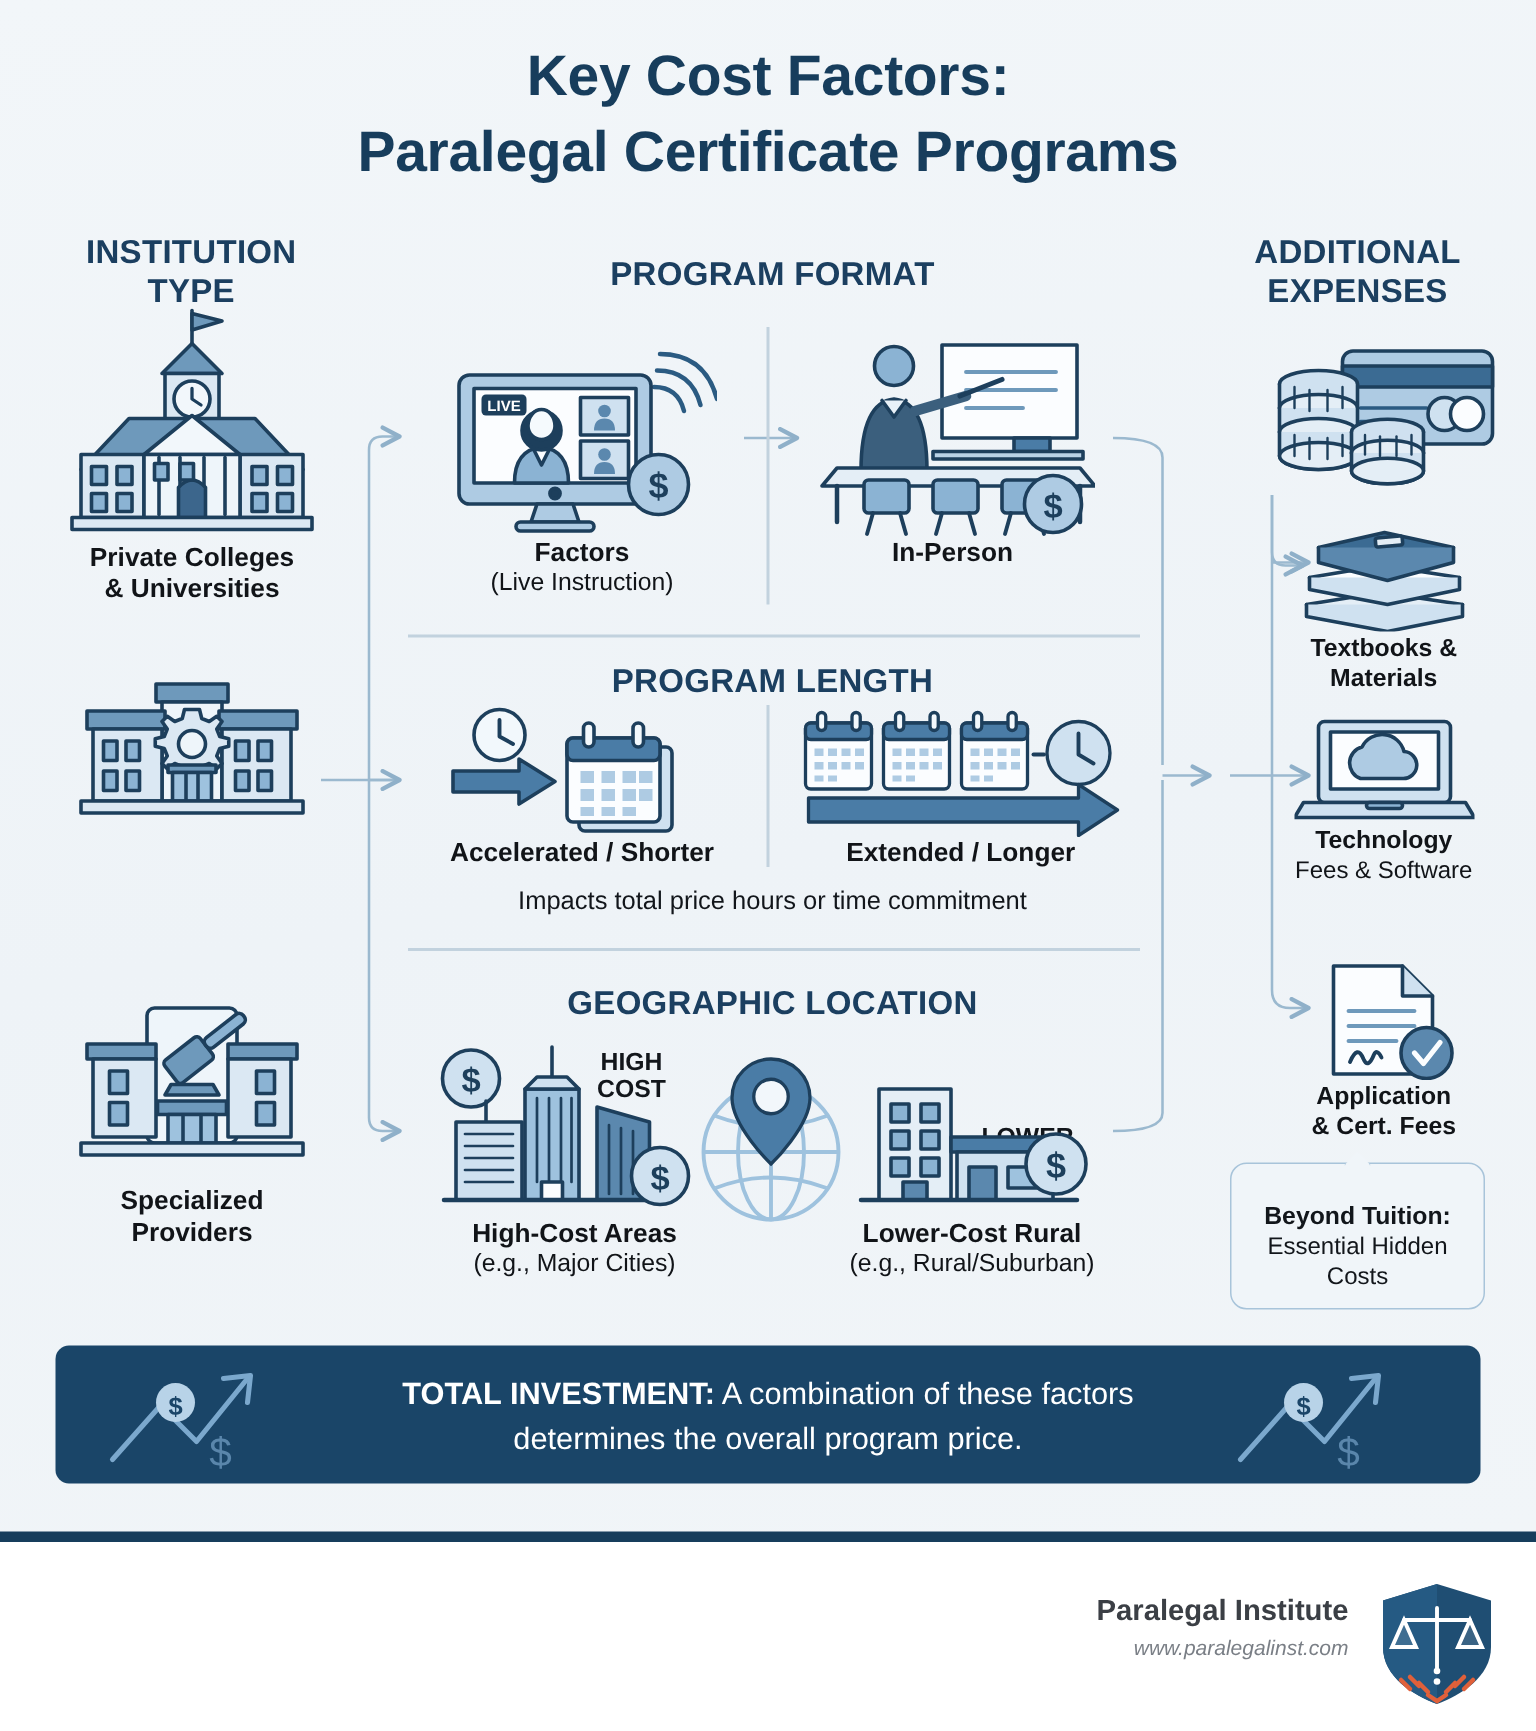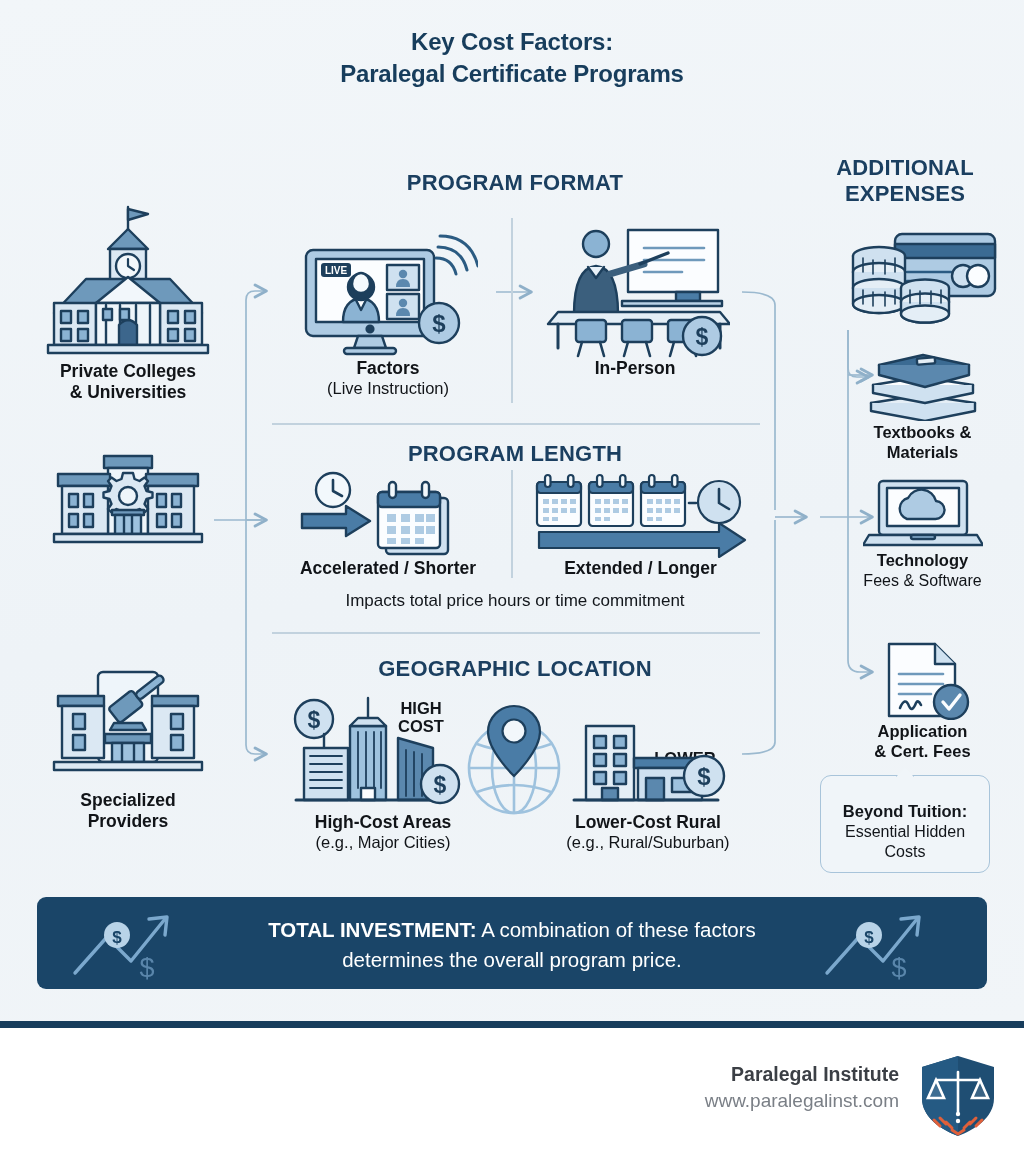--- a/index.html
+++ b/index.html
@@ -28,21 +28,21 @@
     position: absolute; left: 0; top: 1028px;
     width: 1024px; height: 126px;
     background: #ffffff;
   }
 
   
   .title {
     position: absolute; left: 0; top: 26px; width: 1024px;
     text-align: center;
     color: #173d5c;
-    font-size: 24px;
+    font-size: 38px;
     font-weight: bold;
     line-height: 1.33;
     letter-spacing: -0.2px;
   }
   .title .l2 { display: block; }
 
   
   .col-head {
     position: absolute;
     color: #1b3f60;
@@ -172,39 +172,44 @@
   .banner-text b { font-weight: bold; }
 
   
   .f-name {
     position: absolute; right: 125px; top: 1063px;
     font-size: 19.5px; font-weight: bold; color: #3b3f45;
     text-align: right;
   }
   .f-url {
     position: absolute; right: 125px; top: 1090px;
-    font-size: 19px; color: #7a7f86;
+    font-size: 14px; color: #7a7f86;
     text-align: right;
+    font-style: italic;
   }
   .f-logo { position: absolute; right: 20px; top: 1050px; }
 
   svg { display: block; }
 </style>
 </head>
 <body>
 
 <div class="canvas">
 
   <div class="infographic">
 
     <div class="title">
       <span>Key Cost Factors:</span>
       <span class="l2">Paralegal Certificate Programs</span>
     </div>
 
+    <div class="col-head" id="head-institution">
+      <span>INSTITUTION</span><br>
+      <span>TYPE</span>
+    </div>
 
     <div class="col-head" id="head-additional">
       <span>ADDITIONAL</span><br>
       <span>EXPENSES</span>
     </div>
 
     <div class="col-head" id="head-format">PROGRAM FORMAT</div>
     <div class="col-head" id="head-length">PROGRAM LENGTH</div>
     <div class="col-head" id="head-geo">GEOGRAPHIC LOCATION</div>
 

